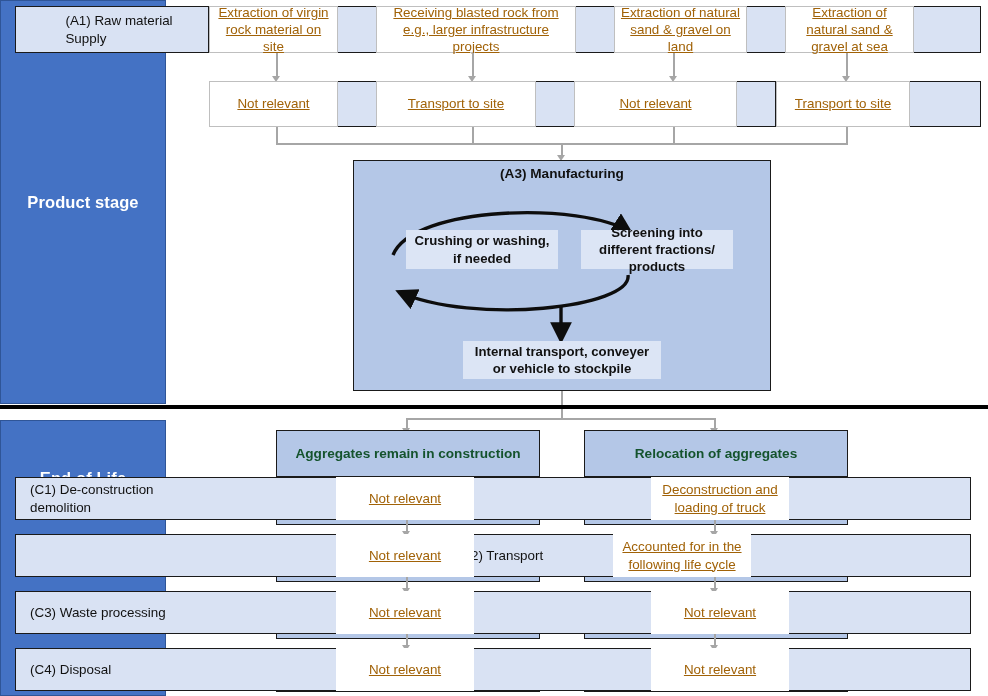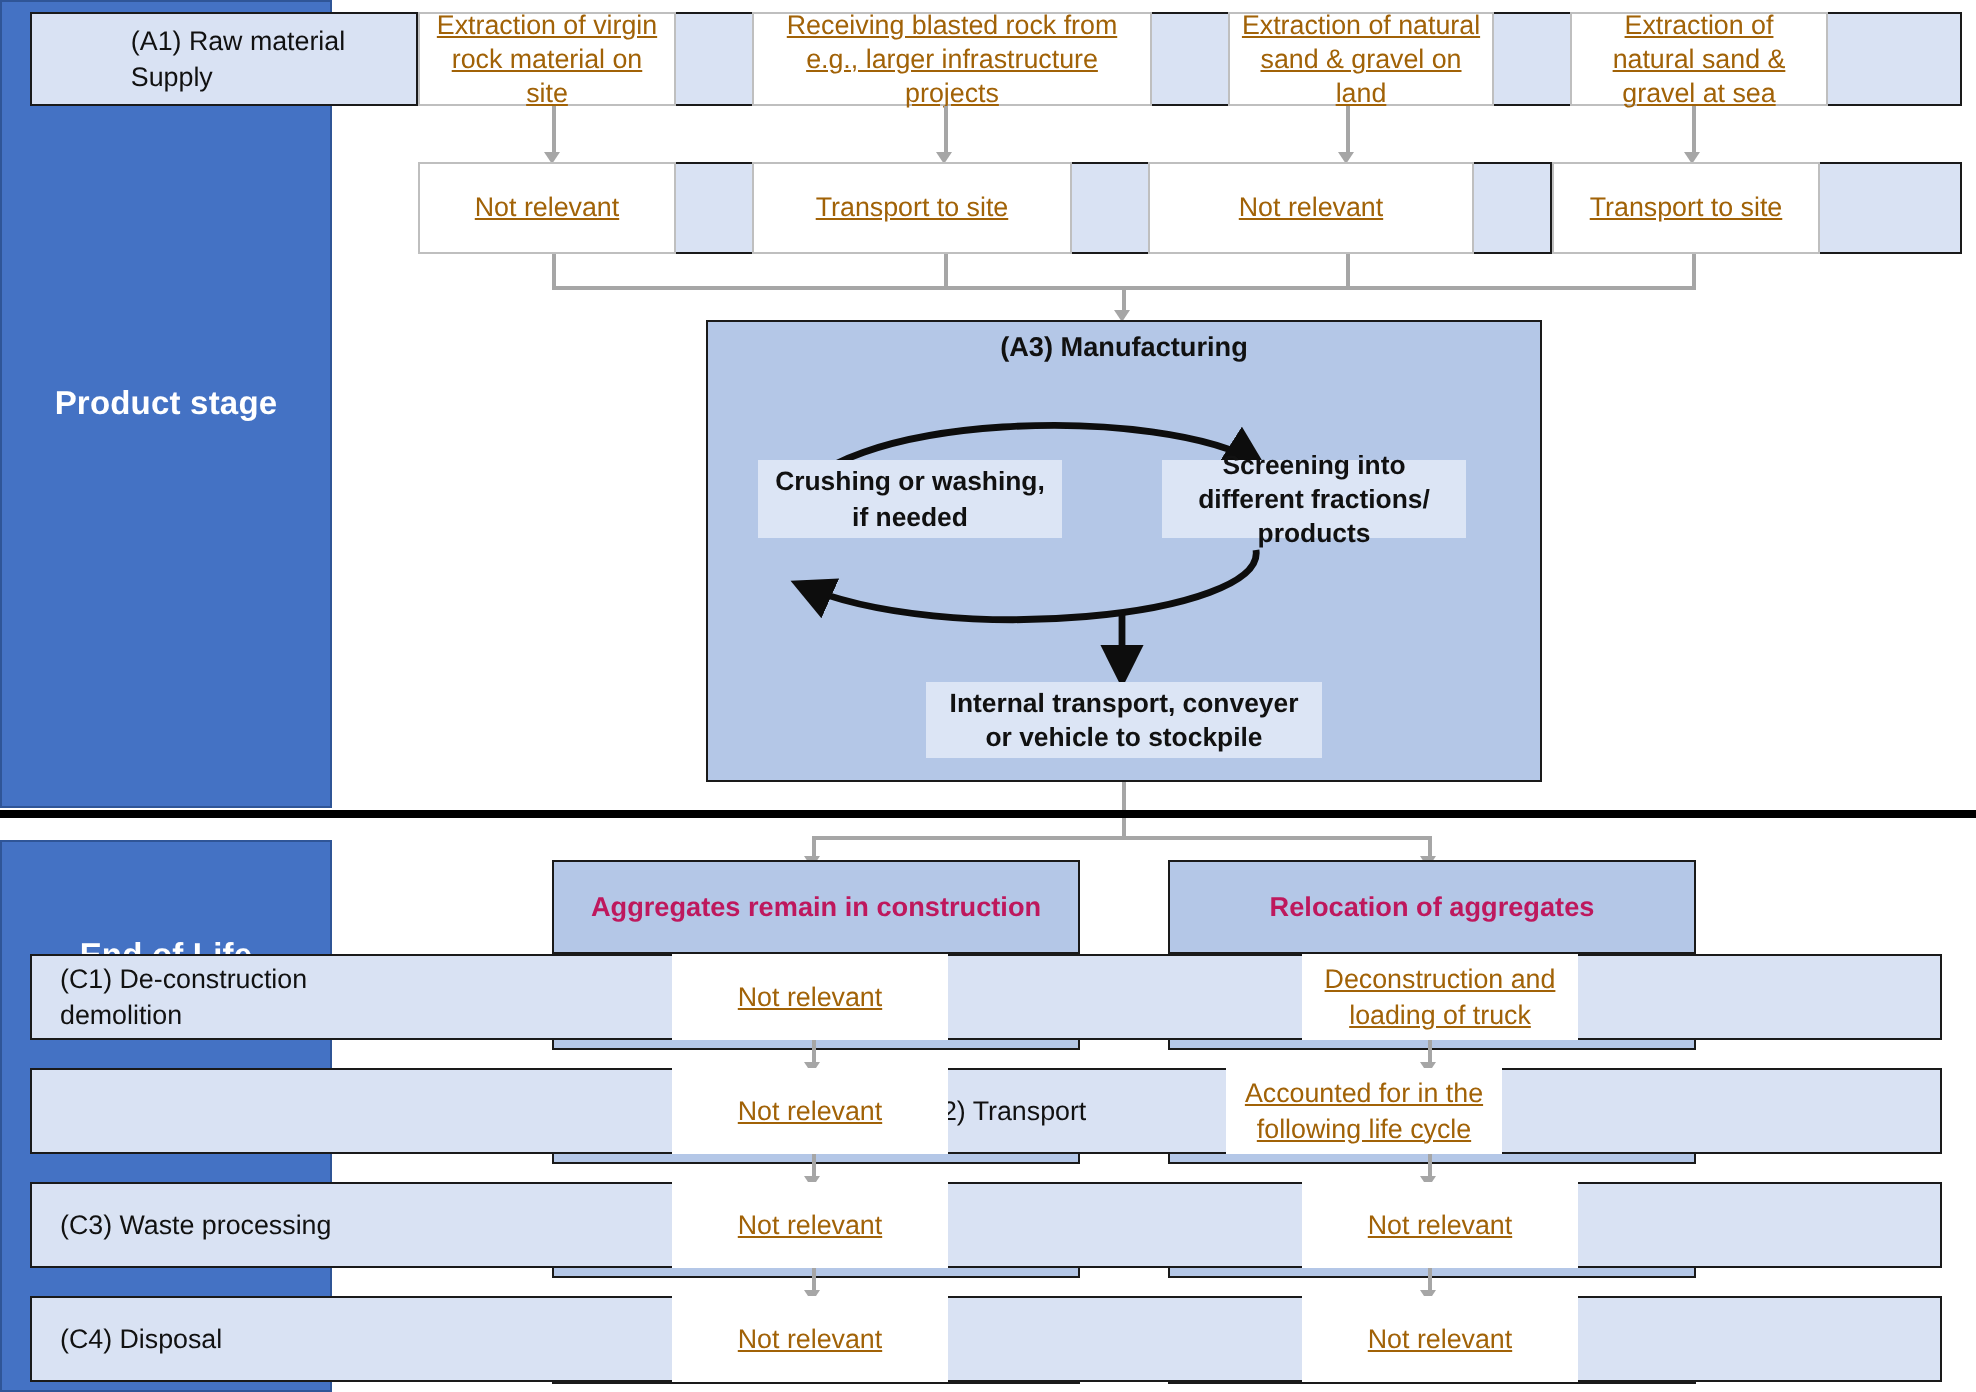--- a/index.html
+++ b/index.html
@@ -64,21 +64,21 @@
     padding-left:14px;
   }
   .cell-txt{
     color:#a16207;
     font-size:13.4px;
     line-height:1.28;
     padding:0 4px;
     text-decoration:underline;
   }
   .hdr-txt{
-    color:#be185d;
+    color:#14532d;
     font-weight:bold;
     font-size:13.6px;
     line-height:1.3;
     padding:0 6px;
   }
   .mfg-title{
     color:#111111;
     font-weight:bold;
     font-size:13.6px;
   }
@@ -194,21 +194,21 @@
       </marker>
     </defs>
 
     <path d="M 40 95 C 60 45, 230 42, 277 72" fill="none" stroke="#0d0d0d" stroke-width="3.4" marker-end="url(#mk)"></path>
 
     <path d="M 275 115 C 280 148, 120 165, 46 132" fill="none" stroke="#0d0d0d" stroke-width="3.4" marker-end="url(#mk)"></path>
 
     <path d="M 208 145 L 208 180" fill="none" stroke="#0d0d0d" stroke-width="3.4" marker-end="url(#mk)"></path>
   </svg>
 
-  <div class="abs mfg-sub ctr" style="left:379px;top:230px;width:152px;height:39px;">
+  <div class="abs mfg-sub ctr" style="left:406px;top:230px;width:152px;height:39px;">
     <span>Crushing or washing, if needed</span>
   </div>
   <div class="abs mfg-sub ctr" style="left:581px;top:230px;width:152px;height:39px;">
     <span>Screening into different fractions/ products</span>
   </div>
   <div class="abs mfg-sub ctr" style="left:463px;top:341px;width:198px;height:38px;">
     <span>Internal transport, conveyer or vehicle to stockpile</span>
   </div>
 
   <div class="abs vline" style="left:561px;top:391px;height:28px;"></div>

